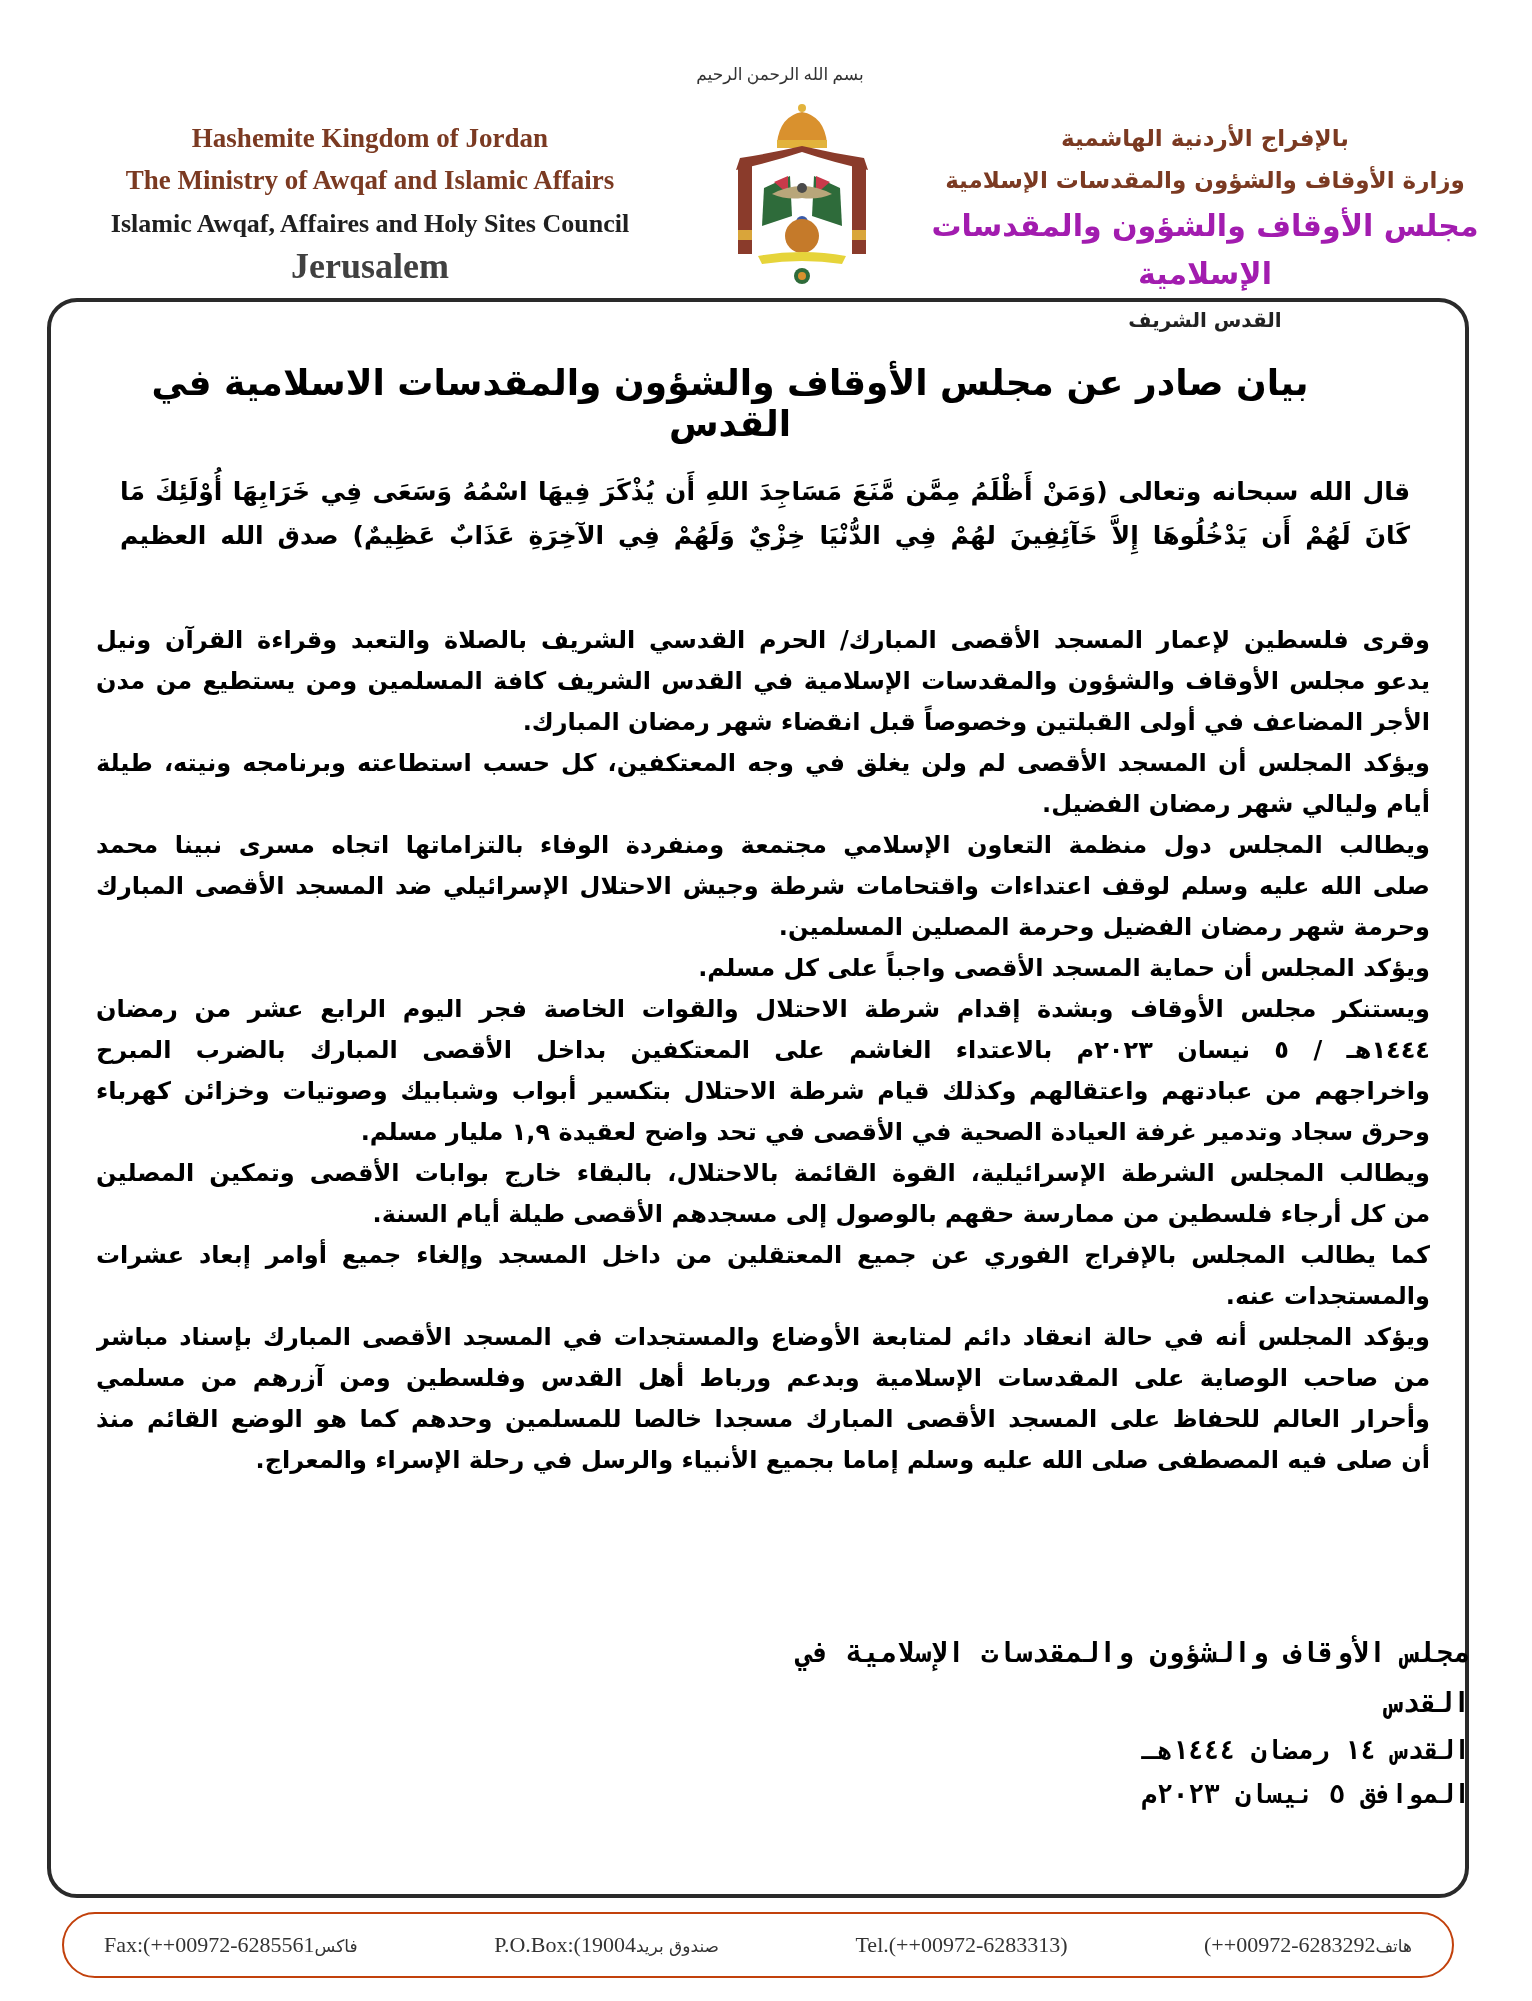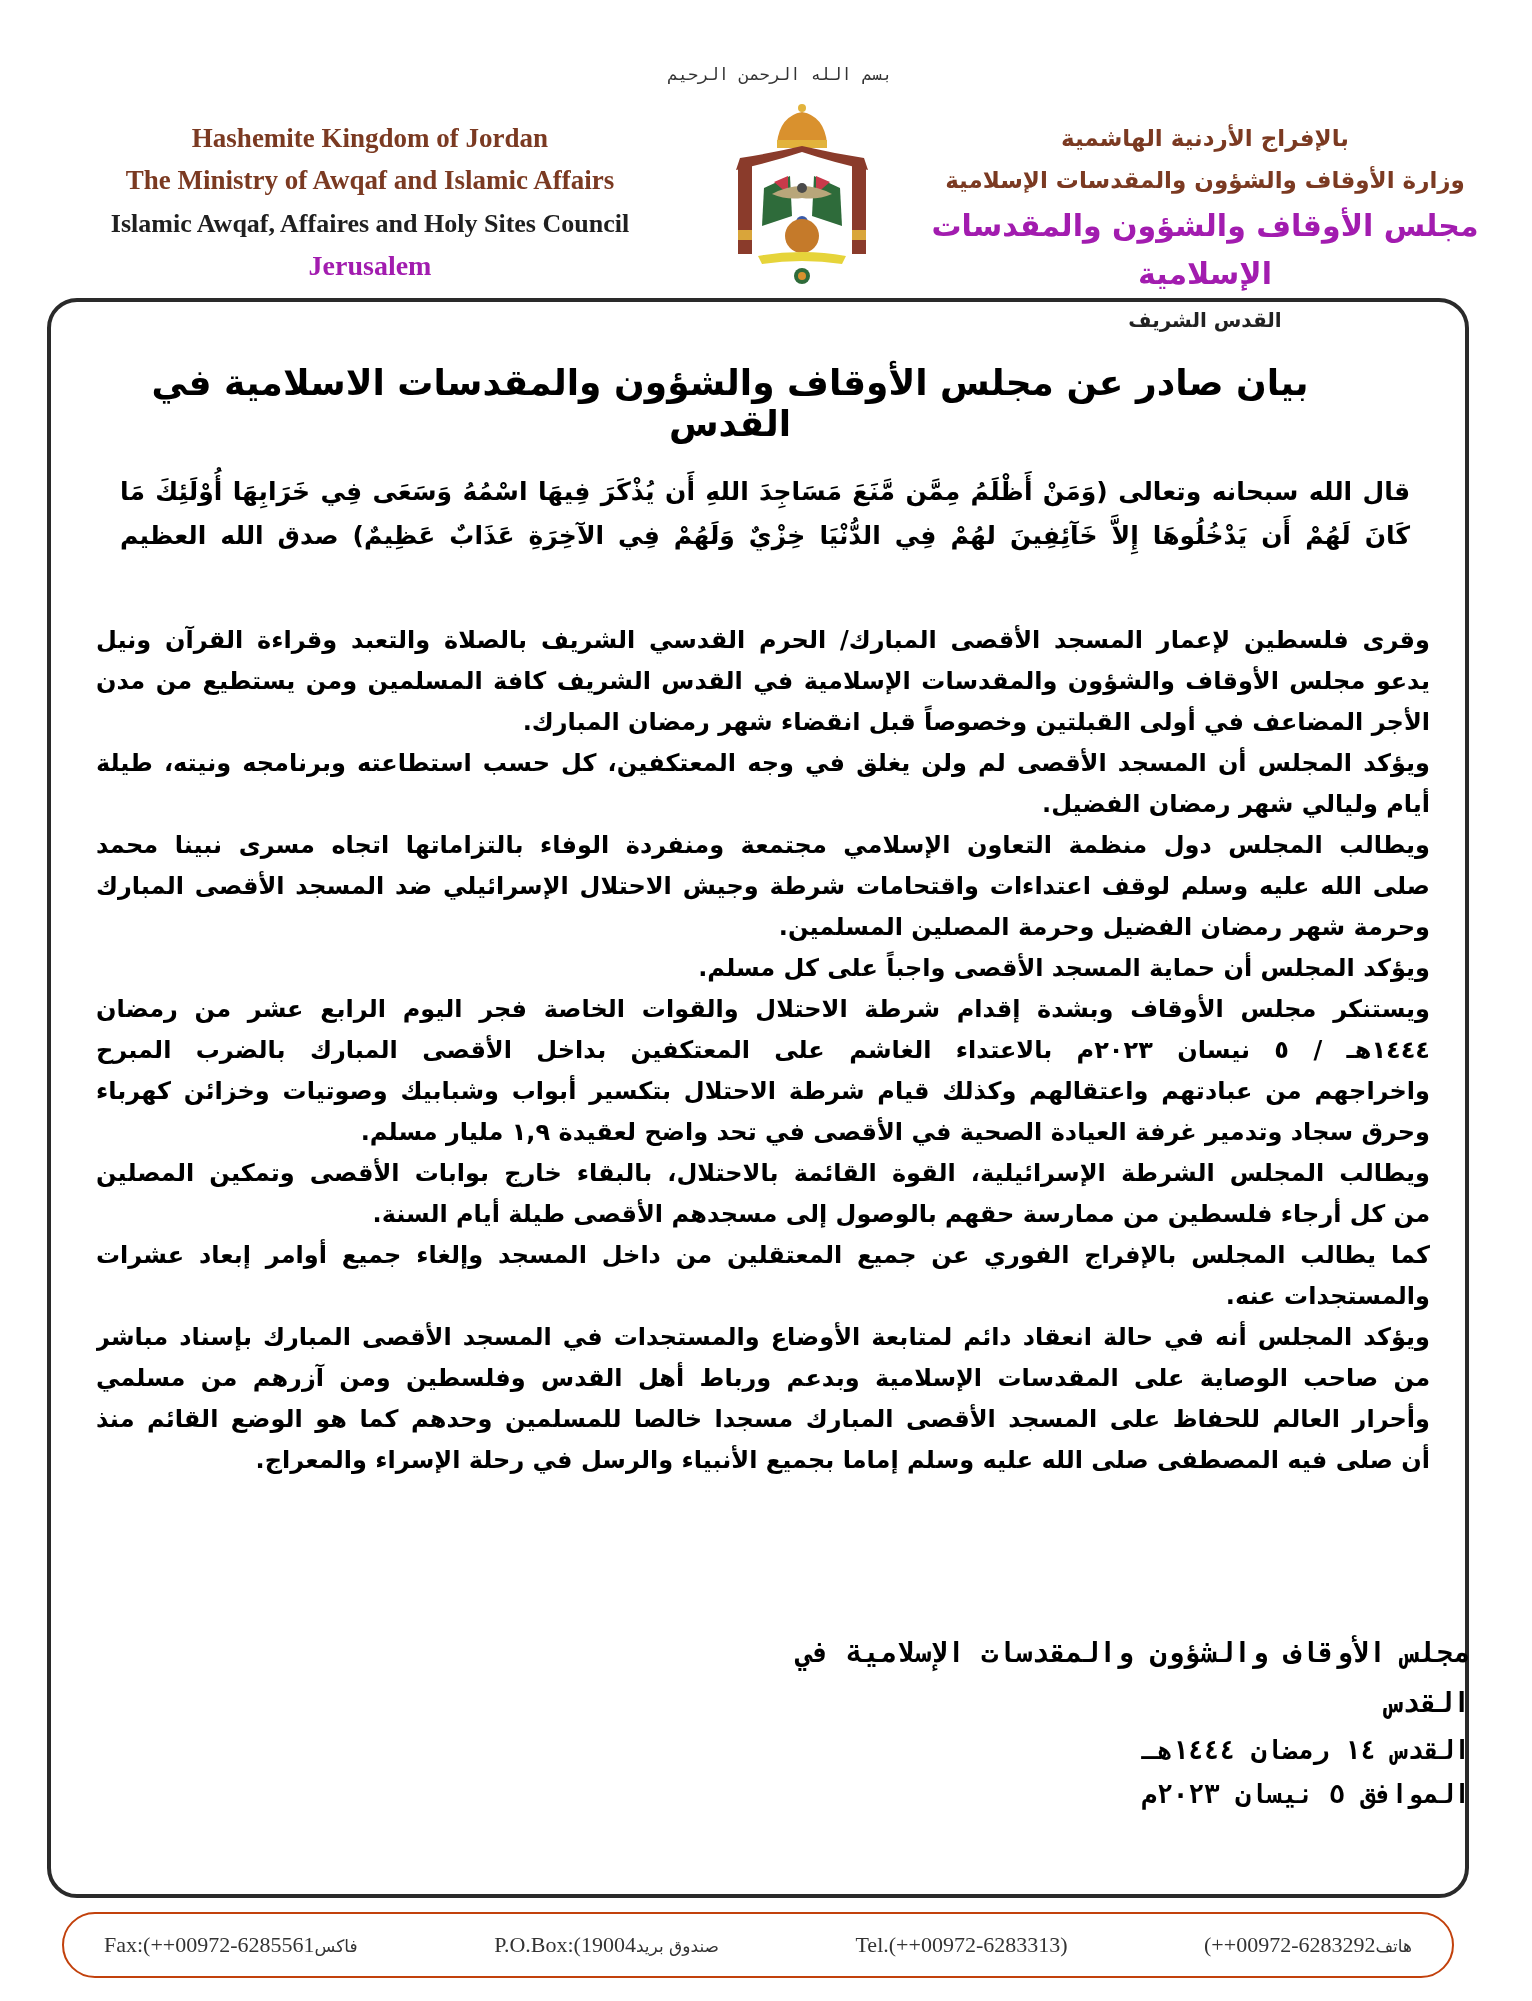--- a/index.html
+++ b/index.html
@@ -1,24 +1,24 @@
 <!DOCTYPE html>
 <html><head>
 <meta charset="utf-8">
 <style>
   html, body { margin:0; padding:0; background:#ffffff; }
   body { width:1532px; height:2001px; position:relative; overflow:hidden; font-family:"DejaVu Sans", sans-serif; color:#0d0d0d; }
 
   
-  .bismillah { position:absolute; left:660px; top:64px; width:240px; text-align:center; font-family:Liberation Mono, monospace; font-size:17px; color:#333; direction:rtl; }
+  .bismillah { position:absolute; left:660px; top:64px; width:240px; text-align:center; font-family:Liberation Serif, serif; font-size:17px; color:#333; direction:rtl; }
   .hdr-en { position:absolute; left:60px; top:118px; width:620px; text-align:center; font-family:"Liberation Serif", serif; font-weight:bold; }
   .hdr-en .l1 { font-size:27px; color:#7b3a22; line-height:40px;text-align:center; }
   .hdr-en .l2 { font-size:27px; color:#7b3a22; line-height:44px; }
   .hdr-en .l3 { font-size:26px; color:#202020; line-height:44px; }
-  .hdr-en .l4 { font-size:28px; color:#a21caf; line-height:40px; }
+  .hdr-en .l4 { font-size:36px; color:#404040; line-height:40px; }
 
   .hdr-ar { position:absolute; left:930px; top:118px; width:550px; text-align:center; direction:rtl; font-family:"DejaVu Sans", sans-serif; font-weight:bold; }
   .hdr-ar .l1 { font-size:23px; color:#7b3a22; line-height:40px; }
   .hdr-ar .l2 { font-size:23px; color:#7b3a22; line-height:44px; }
   .hdr-ar .l3 { font-size:30px; color:#a21caf; line-height:48px; }
   .hdr-ar .l4 { font-size:20px; color:#222; line-height:44px; }
 
   
   .emblem { position:absolute; left:722px; top:98px; width:160px; height:190px; }
 

